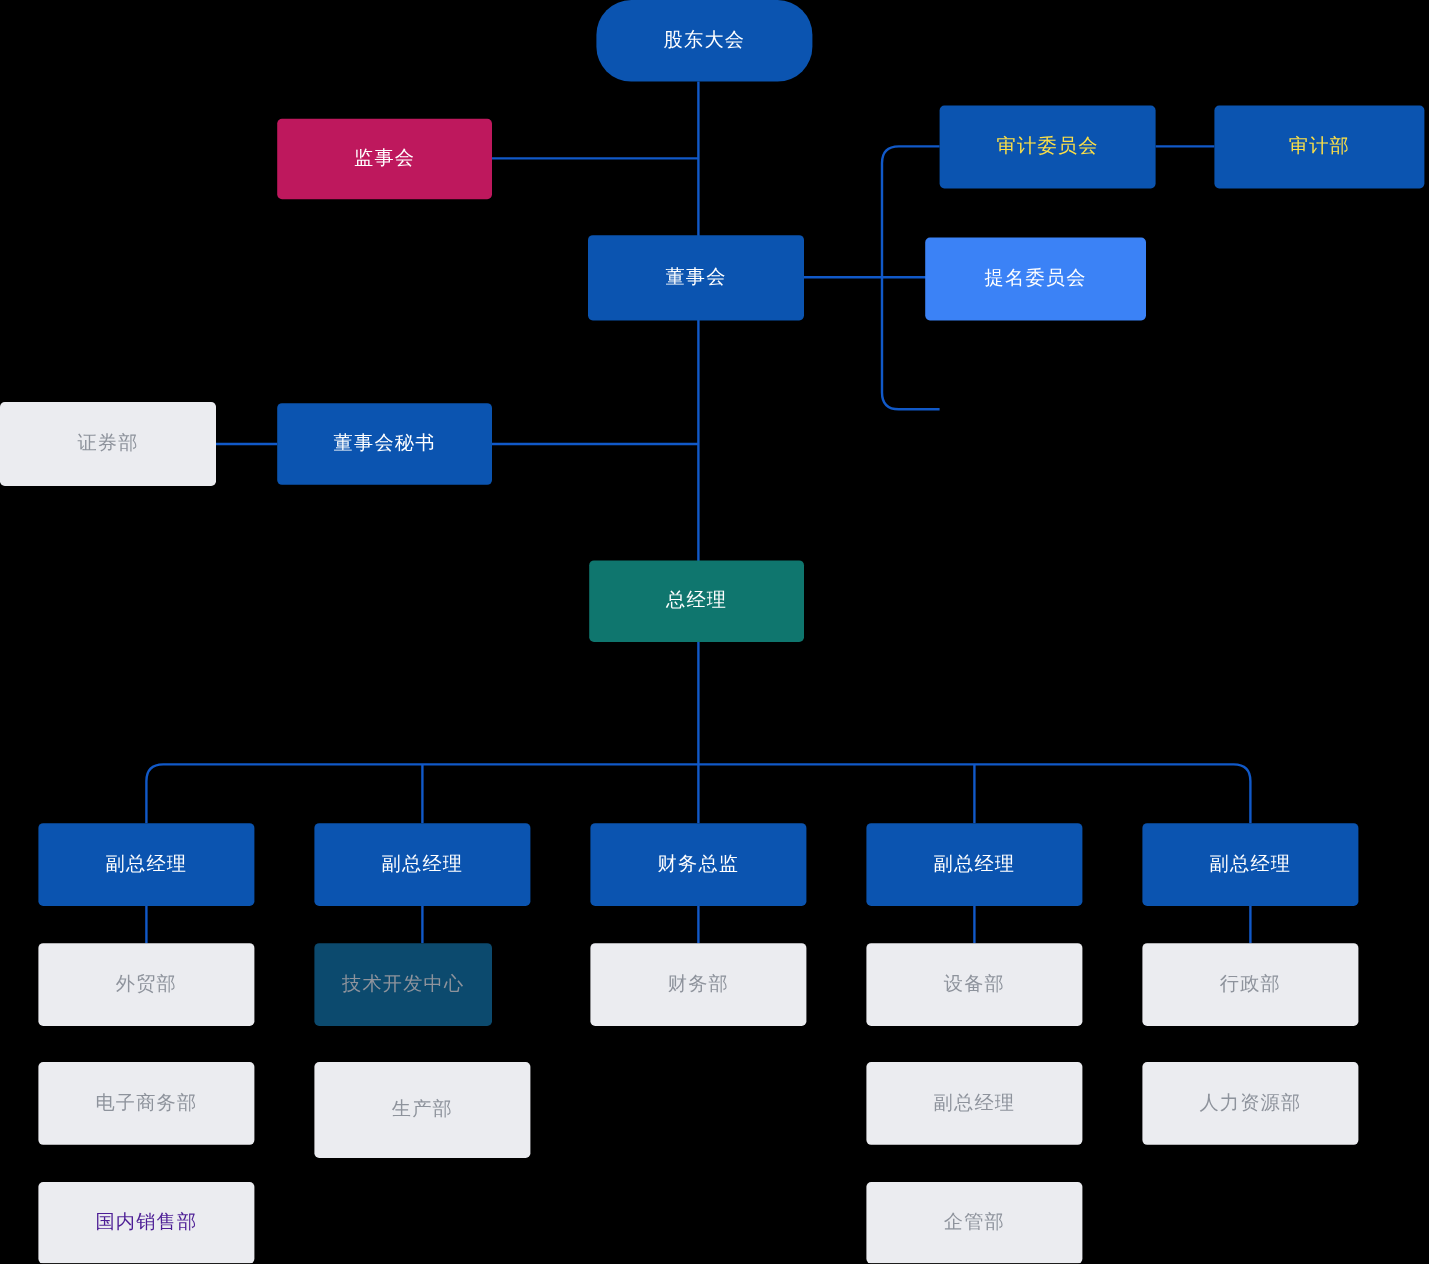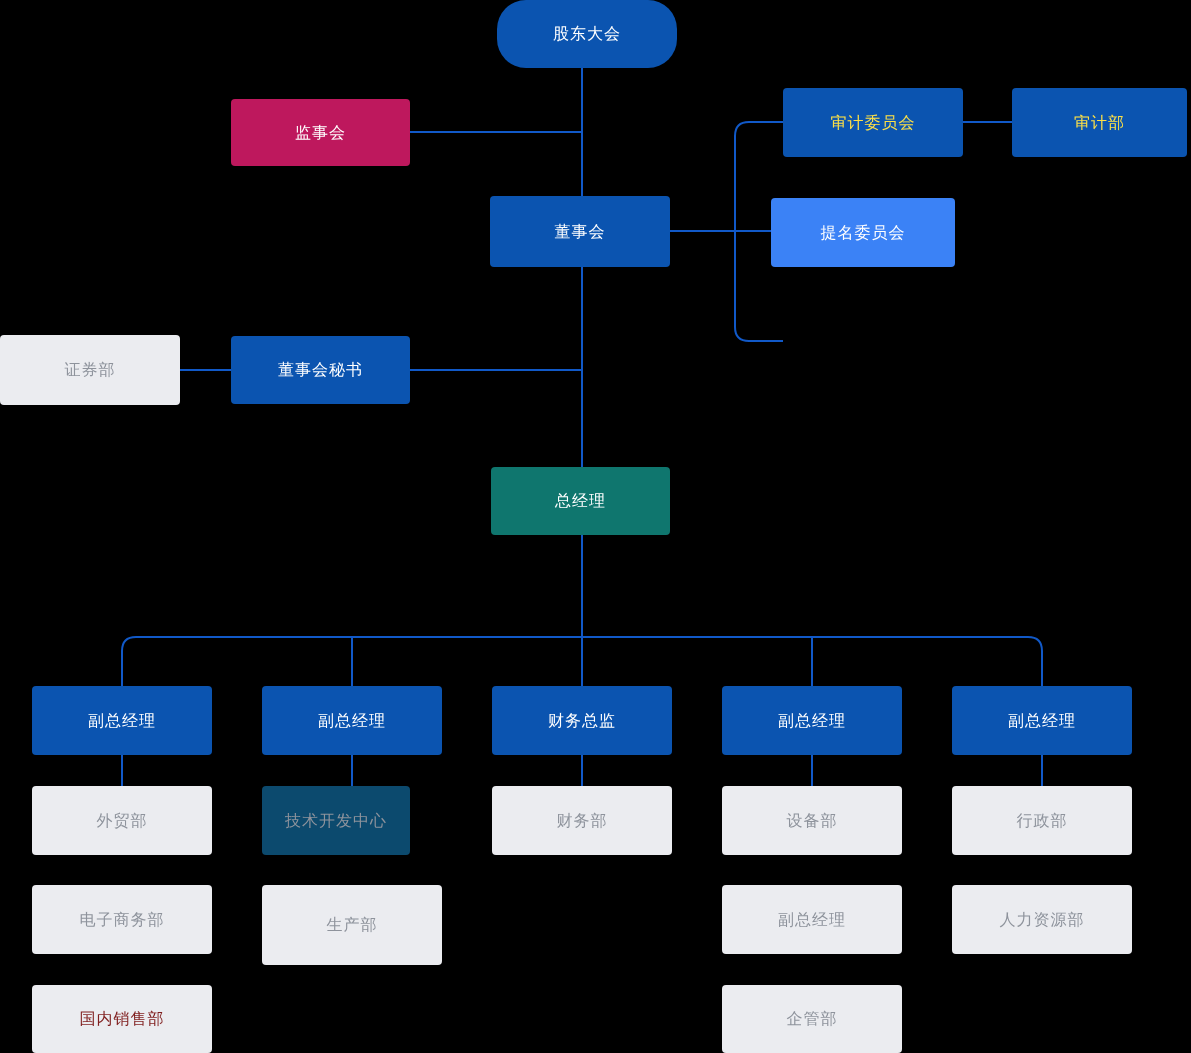--- a/index.html
+++ b/index.html
@@ -104,21 +104,21 @@
     <div class="node primary" style="left: 952px; top: 686px; width: 180px; height: 69px; background: rgb(11, 84, 176);">
       <span class="label" style="color: rgb(255, 255, 255);">副总经理</span>
     </div>
     <div class="node secondary" style="left: 32px; top: 786px; width: 180px; height: 69px; background: rgb(235, 236, 240);">
       <span class="label" style="color: rgb(142, 147, 156);">外贸部</span>
     </div>
     <div class="node secondary" style="left: 32px; top: 885px; width: 180px; height: 69px; background: rgb(235, 236, 240);">
       <span class="label" style="color: rgb(142, 147, 156);">电子商务部</span>
     </div>
     <div class="node secondary" style="left: 32px; top: 985px; width: 180px; height: 68px; background: rgb(235, 236, 240);">
-      <span class="label" style="color: #7f1d1d;">国内销售部</span>
+      <span class="label" style="color: #4c1d95;">国内销售部</span>
     </div>
     <div class="node secondary" style="left: 262px; top: 786px; width: 148px; height: 69px; background: #0c4a6e;">
       <span class="label" style="color: rgb(142, 147, 156);">技术开发中心</span>
     </div>
     <div class="node secondary" style="left: 262px; top: 885px; width: 180px; height: 80px; background: rgb(235, 236, 240);">
       <span class="label" style="color: rgb(142, 147, 156);">生产部</span>
     </div>
     <div class="node secondary" style="left: 492px; top: 786px; width: 180px; height: 69px; background: rgb(235, 236, 240);">
       <span class="label" style="color: rgb(142, 147, 156);">财务部</span>
     </div>

